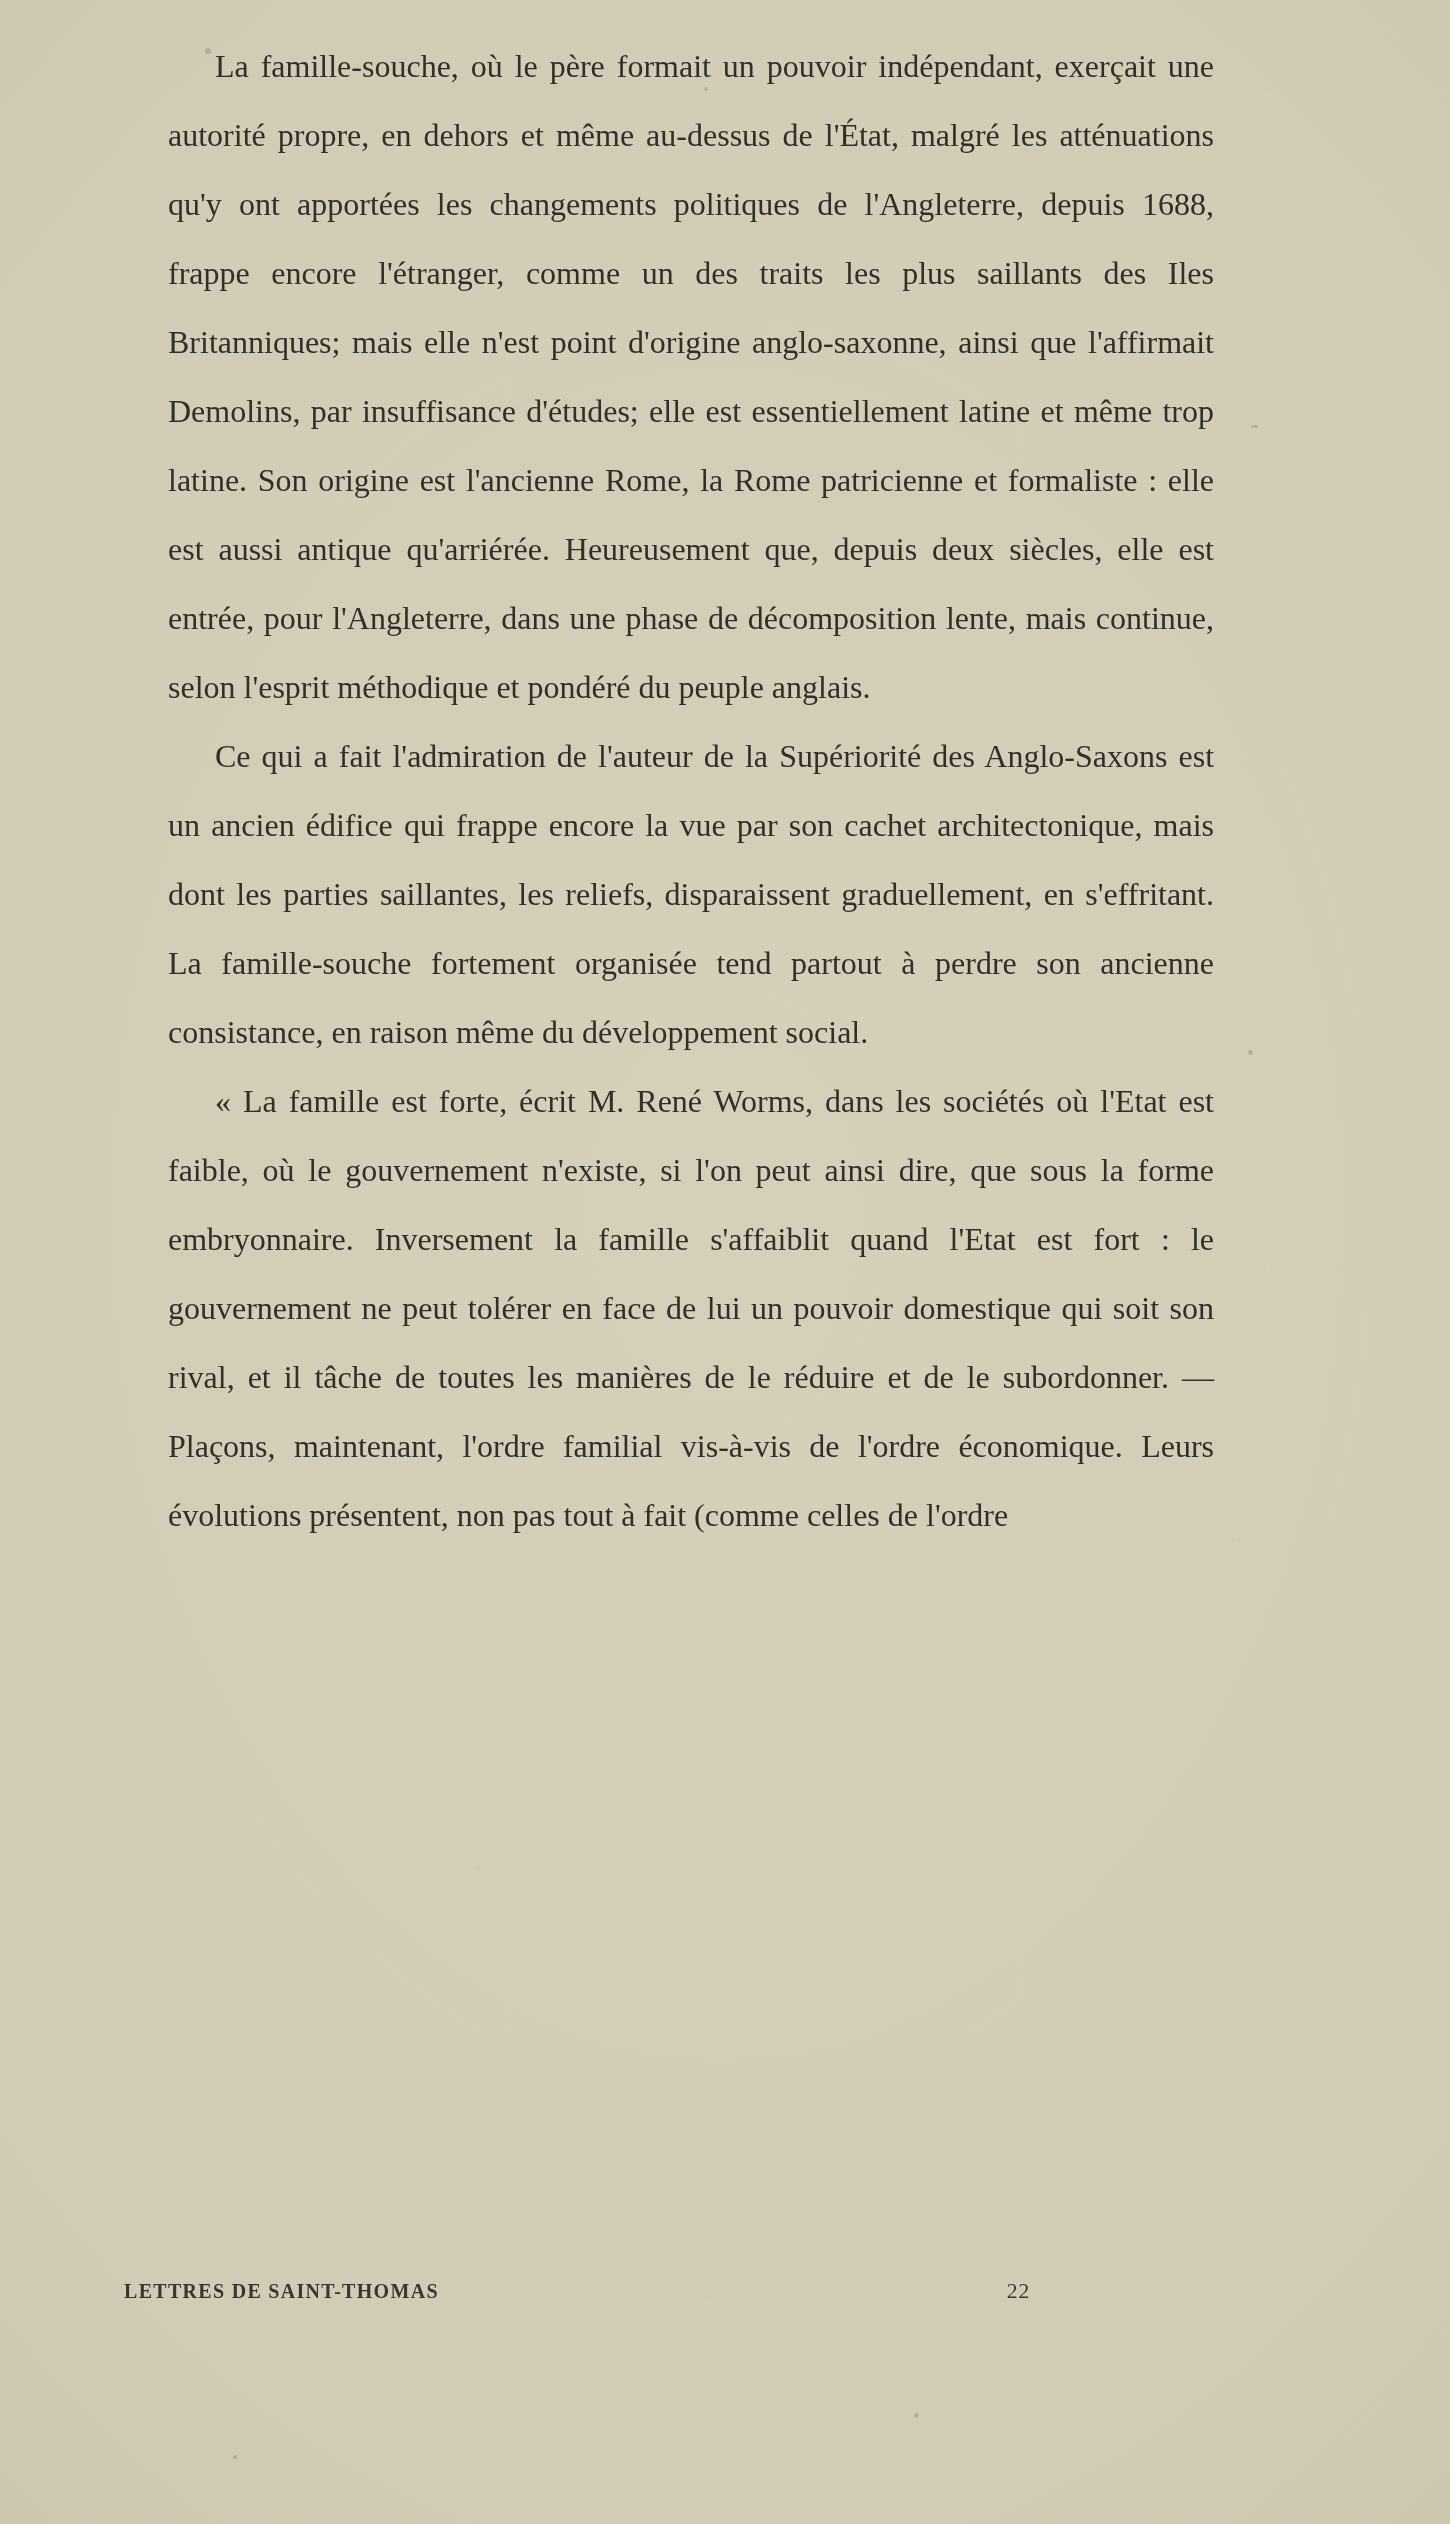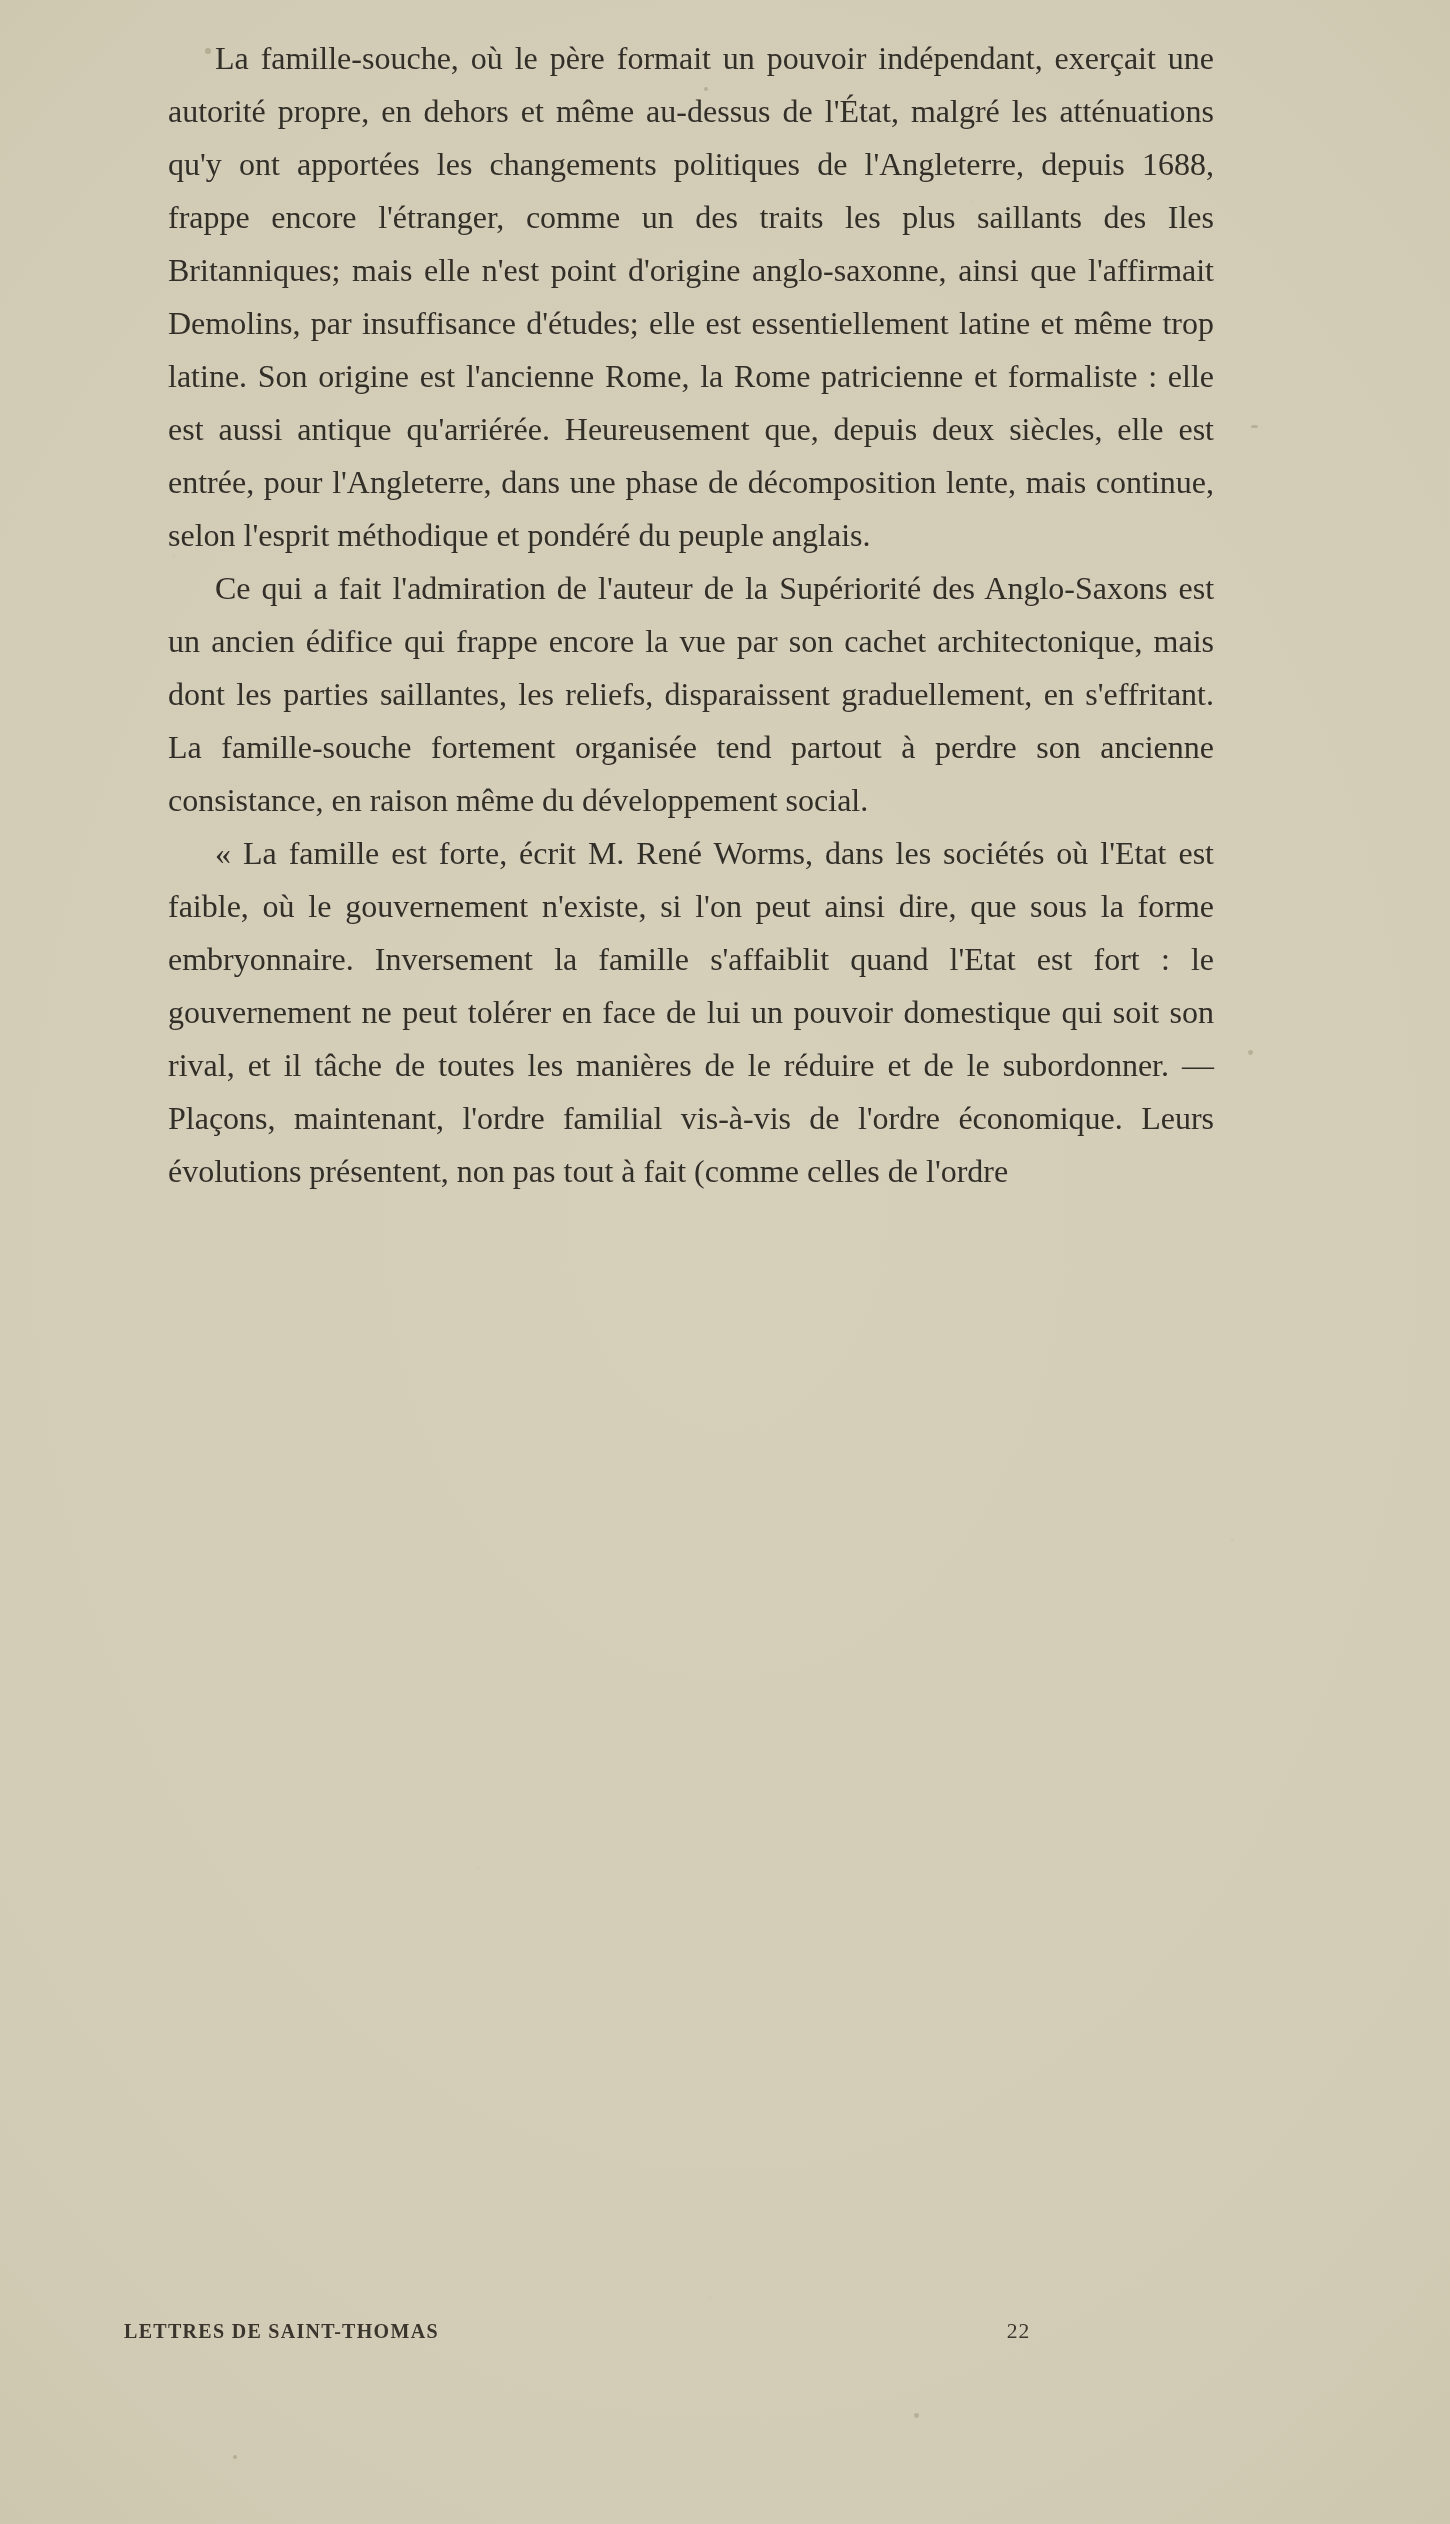--- a/index.html
+++ b/index.html
@@ -57,21 +57,21 @@
   }
   .folio {
     font-size: 35px;
     font-family: "Liberation Serif", serif;
     color: #34302a;
     letter-spacing: 0.8px;
   }
   .body-text {
     margin-top: 32px;
     font-size: 32px;
-    line-height: 53px;
+    line-height: 69px;
     color: #322e28;
     text-align: justify;
     text-justify: inter-word;
     -webkit-hyphens: none;
     hyphens: none;
   }
   .body-text p {
     margin: 0;
     text-indent: 47px;
   }
@@ -79,21 +79,20 @@
   }
   .footer {
     position: absolute;
     left: 124px;
     top: 2279px;
     width: 1106px;
     display: flex;
     align-items: baseline;
     justify-content: space-between;
     color: #3a352d;
-    margin-top: 40px;
   }
   .signature {
     font-size: 20px;
     font-weight: 700;
     letter-spacing: 1.3px;
     text-transform: uppercase;
   }
   .sheet-number {
     font-size: 21.6px;
     letter-spacing: 0.8px;

